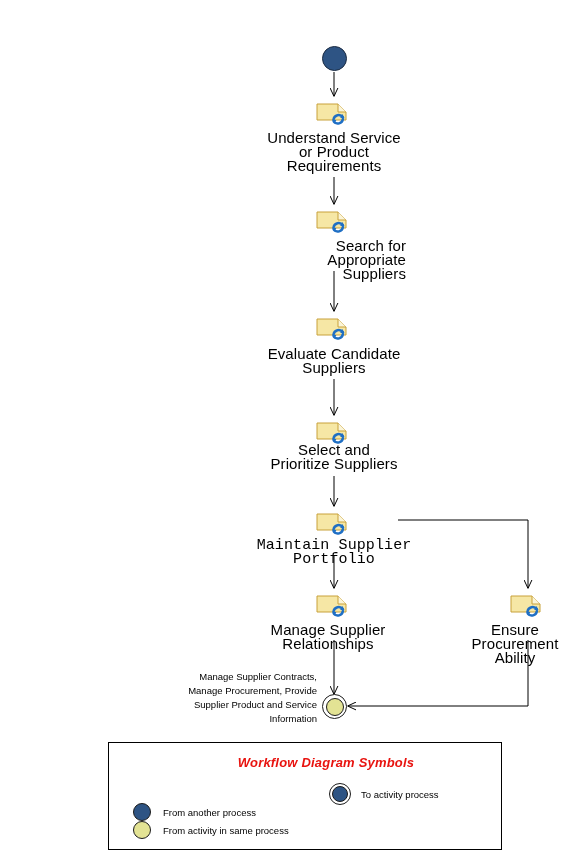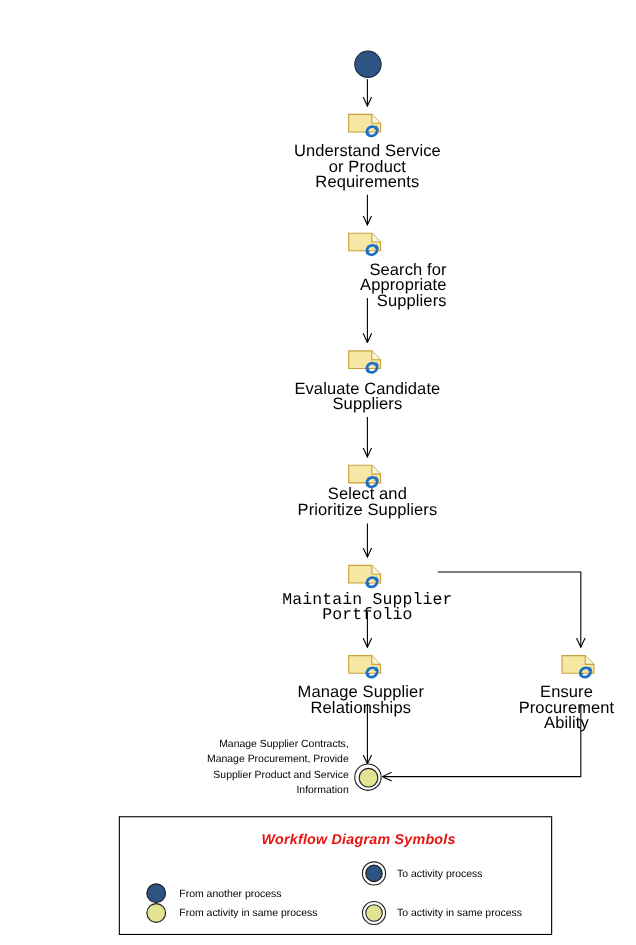--- a/index.html
+++ b/index.html
@@ -299,22 +299,15 @@
       <span class="legend-text">To activity process</span>
     </div>
 
     <div class="legend-row" style="left:22px; top:76px;">
       <span class="sym single">
         <span class="inner" style="background:#e3e394;"></span>
       </span>
       <span class="legend-text">From activity in same process</span>
     </div>
 
-    <div class="legend-row" style="left:220px; top:76px;">
-      <span class="sym double">
-        <span class="ring"></span>
-        <span class="inner" style="background:#e3e394;"></span>
-      </span>
-      <span class="legend-text">To activity in same process</span>
-    </div>
   </div>
 
 </div>
 
 </body></html>

